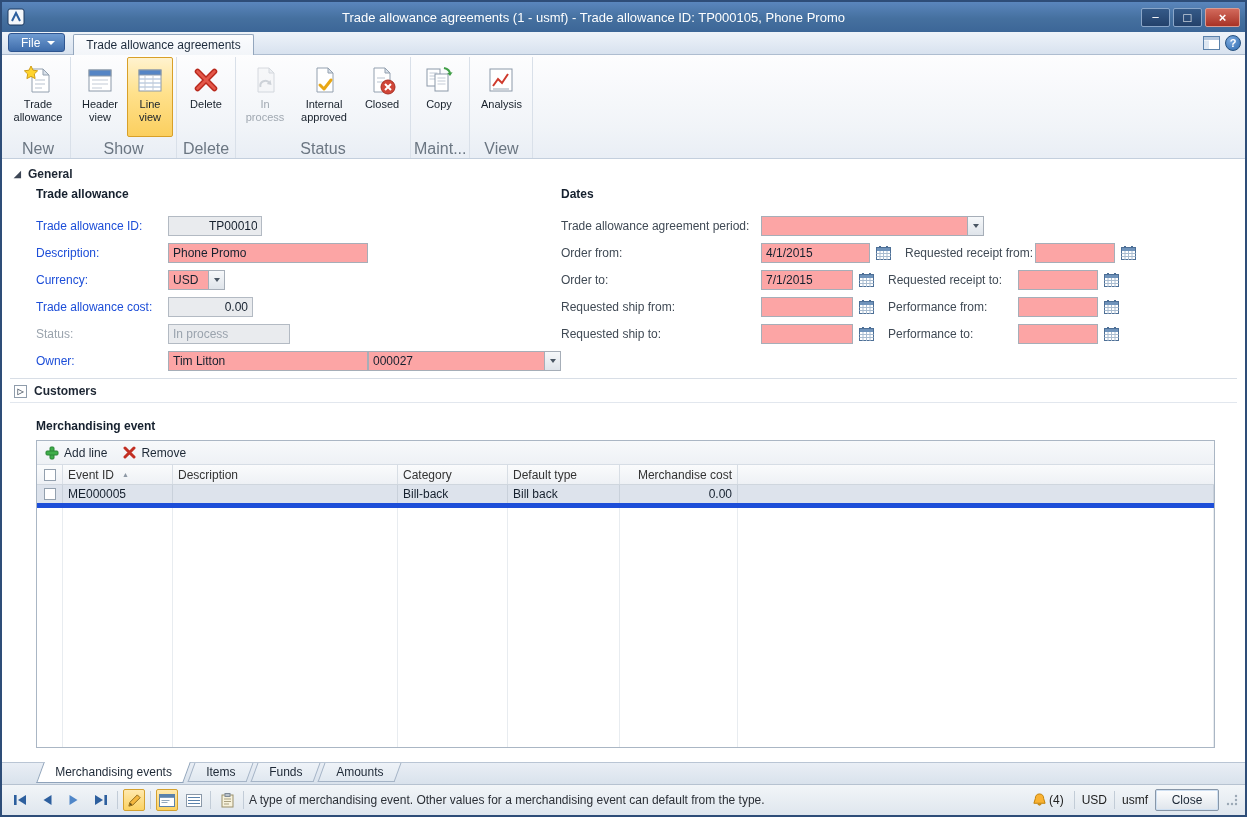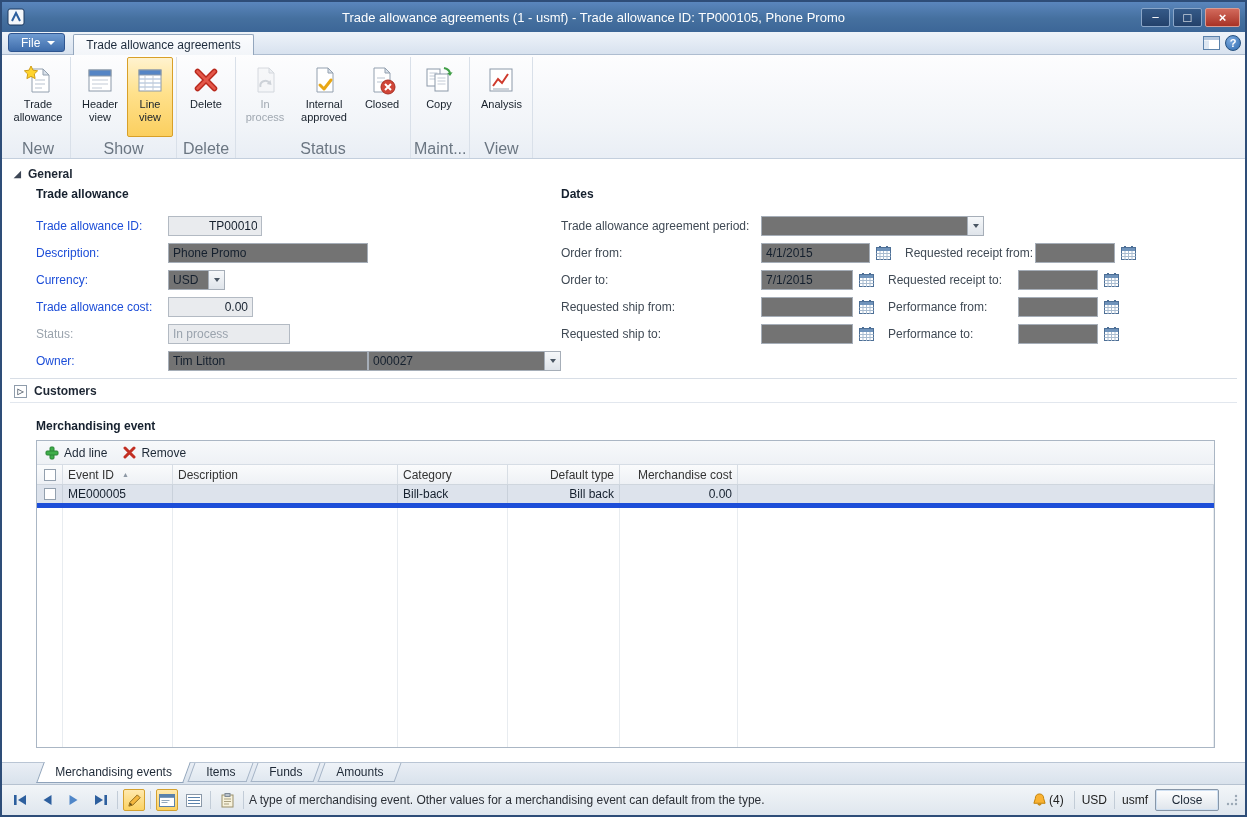--- a/index.html
+++ b/index.html
@@ -40,21 +40,21 @@
   .expbox { width:13px; height:13px; border:1px solid #8f9cab; background:#fff; display:flex; align-items:center; justify-content:center; font-size:8px; color:#55606d; }
   .form-wrap { display:flex; padding:6px 0 0 34px; }
   .col-left { flex:0 0 522px; }
   .col-right { flex:1; }
   .grp-hdr { font-weight:bold; color:#15202e; margin-bottom:10px; height:15px; }
   .frow, .drow { display:flex; align-items:center; height:27px; }
   .flabel { flex:0 0 132px; color:#1d4ed8; }
   .dlabel { flex:0 0 200px; color:#404a55; }
   .dlabel2 { flex:0 0 130px; margin-left:12px; color:#404a55; }
   .dim { color:#9aa3ad !important; }
-  .tb { height:20px; border:1px solid #a6aeb8; background:#737373; font:12px "Liberation Sans",sans-serif; padding:0 4px; color:#15202e; }
+  .tb { height:20px; border:1px solid #a6aeb8; background:#fca5a5; font:12px "Liberation Sans",sans-serif; padding:0 4px; color:#15202e; }
   .tb.ro { background:#e9ebee; border-color:#b3bac3; }
   .tb.num { text-align:right; }
   .combo { display:flex; }
   .combo .tb { border-right:none; }
   .dd { width:17px; height:20px; border:1px solid #a6aeb8; background:linear-gradient(#f6f8fa,#dfe4ea); display:flex; align-items:center; justify-content:center; }
   .tri { width:0; height:0; border:3.5px solid transparent; border-top:4.5px solid #4a5663; margin-top:4px; }
   .calbtn { width:20px; height:20px; margin-left:3px; display:flex; align-items:center; justify-content:center; }
   .hsep { height:1px; background:#d8dee6; margin:4px 8px 0 8px; }
   .hsep2 { height:1px; background:#e2e7ee; margin:4px 8px 0 8px; }
   .merch-label { font-weight:bold; margin:16px 0 6px 34px; color:#15202e; height:15px; }
@@ -62,21 +62,21 @@
   
   .grid-panel { margin:0 30px 0 34px; height:308px; border:1px solid #aab6c4; display:flex; flex-direction:column; background:#fff; }
   .grid-toolbar { flex:0 0 24px; background:linear-gradient(#f7f9fb,#eef1f5); border-bottom:1px solid #d6dde5; display:flex; align-items:center; padding:0 8px; gap:16px; }
   .tbtn { display:flex; align-items:center; gap:5px; color:#1d2836; }
   .grid-header { flex:0 0 20px; background:linear-gradient(#fafbfc,#eef1f5); border-bottom:1px solid #cfd6de; display:flex; color:#333; }
   .gc { padding:2px 5px; border-right:1px solid #d8dee5; display:flex; align-items:center; overflow:hidden; white-space:nowrap; }
   .c-cb { flex:0 0 26px; justify-content:center; padding:2px; }
   .c-id { flex:0 0 110px; }
   .c-desc { flex:0 0 225px; }
   .c-cat { flex:0 0 110px; }
-  .c-type { flex:0 0 112px;justify-content:flex-end; }
+  .c-type { flex:0 0 112px; }
   .c-cost { flex:0 0 118px; justify-content:flex-end; }
   .c-fill { flex:1; border-right:none; }
   .sort { font-size:7px; color:#8c97a4; margin-left:8px; }
   .cbx { width:12px; height:12px; border:1px solid #93a0ae; background:#fff; }
   .grid-row { flex:0 0 20px; display:flex; background:#dde3ec; border-bottom:5px solid #1d4ed8; color:#15202e; }
   .grid-row .gc { border-right:1px solid #c9d1db; }
   .grid-body { flex:1; display:flex; }
   .grid-body .gc { border-right:1px solid #e8ecf0; height:100%; }
 
   

